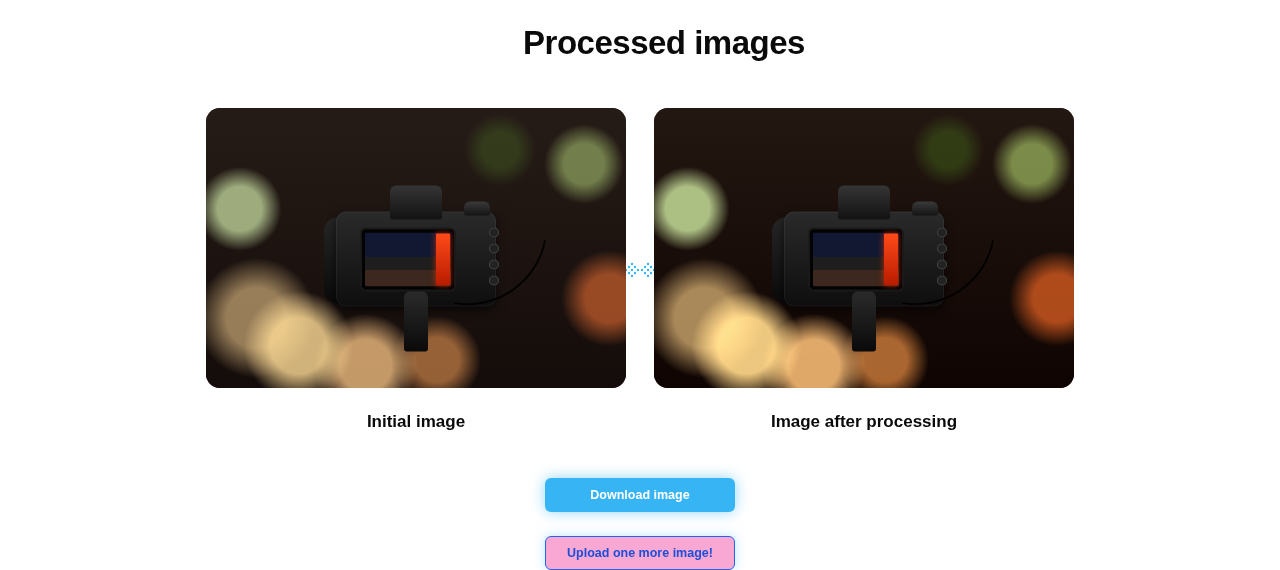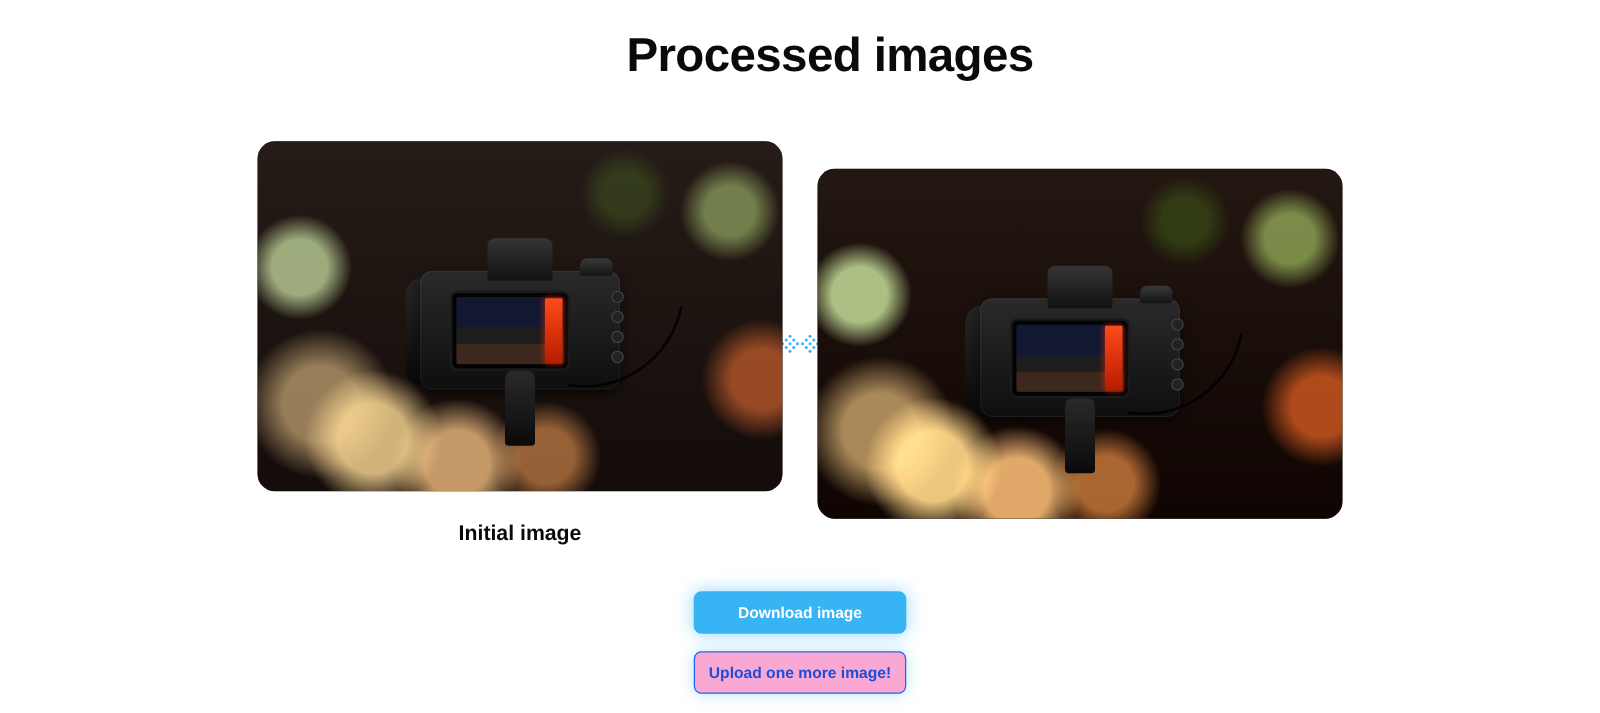--- a/index.html
+++ b/index.html
@@ -1,18 +1,18 @@
 <!DOCTYPE html>
 <html><head>
 <meta charset="utf-8">
 <style>
   * { box-sizing: border-box; margin: 0; padding: 0; }
   html, body { width: 1280px; height: 570px; background: #fff; font-family: -apple-system, BlinkMacSystemFont, "Segoe UI", Arial, sans-serif; color: #0a0a0a; }
   .page { width: 1280px; padding-top: 24px; }
-  .title { text-align: center; font-size: 38px; font-weight: 900; letter-spacing: -0.5px; margin-left: 48px; }
+  .title { text-align: center; font-size: 33px; font-weight: 900; letter-spacing: -0.5px; margin-left: 48px; }
   .compare-row { display: flex; justify-content: center; align-items: center; gap: 32px; margin-top: 46px; }
   .panel { width: 344px; display: flex; flex-direction: column; align-items: center; }
   .thumb { width: 420px; height: 280px; border-radius: 14px; overflow: hidden; position: relative; background: #1b120e; }
   
   .bokeh {
     position: absolute; inset: 0;
     background:
       radial-gradient(circle at 8% 36%, rgba(193,214,155,0.78) 0 22px, rgba(193,214,155,0) 42px),
       radial-gradient(circle at 90% 20%, rgba(180,210,120,0.55) 0 20px, rgba(180,210,120,0) 40px),
       radial-gradient(circle at 96% 68%, rgba(255,120,55,0.55) 0 24px, rgba(255,120,55,0) 48px),
@@ -37,21 +37,21 @@
   .screen-red { position:absolute; right:4px; top:4px; bottom:4px; width:14px;
     background: linear-gradient(180deg,#ff4a1a,#b71c00); border-radius:1px; box-shadow:0 0 6px rgba(255,50,0,0.7); }
   .btns { position:absolute; right:10px; top:56px; width:24px; height:64px; display:flex; flex-direction:column; gap:6px; align-items:center; }
   .btns i { display:block; width:10px; height:10px; background:#222; border-radius:50%; box-shadow:inset 0 0 0 1px #444; }
   .tripod { position:absolute; left:50%; bottom:-10px; transform:translateX(-50%); width:24px; height:60px; background:linear-gradient(180deg,#2a2a2a,#0a0a0a); border-radius:6px 6px 3px 3px; }
   .cable { position:absolute; right:-24px; top:60px; width:80px; height:80px; border:2px solid rgba(0,0,0,0.85); border-left-color:transparent; border-top-color:transparent; border-radius:0 0 80px 0; transform:rotate(10deg); }
   .thumb.after .bokeh { filter: brightness(1.08) contrast(1.08) saturate(1.1); }
   .caption { margin-top: 24px; font-size: 17px; font-weight: 800; color:#0a0a0a; }
   .arrow-icon { width: 40px; height: 40px; display:flex; align-items:center; justify-content:center; }
   .actions { margin-top: 36px; display:flex; flex-direction:column; align-items:center; gap:14px; }
-  .btn { width: 170px; height: 34px; border-radius: 6px; font-size: 12.5px; font-weight: 700; display:flex; align-items:center; justify-content:center; cursor:pointer; user-select:none; }
+  .btn { width: 190px; height: 34px; border-radius: 6px; font-size: 12.5px; font-weight: 700; display:flex; align-items:center; justify-content:center; cursor:pointer; user-select:none;margin-top:10px; }
   .btn-primary { background:#37b4f4; color:#fff; border:none; box-shadow: 0 0 14px rgba(55,180,244,0.55); }
   .btn-secondary { background:#f9a8d4; color:#1d4ed8; border:1.5px solid #2563eb; box-shadow: 0 0 12px rgba(55,180,244,0.35); }
 </style>
 </head>
 <body>
 
 <div class="page">
   <h1 class="title">Processed images</h1>
 
   <div class="compare-row">
@@ -122,20 +122,21 @@
           <div class="btns">
               <i></i>
               <i></i>
               <i></i>
               <i></i>
             </div>
           <div class="cable"></div>
           <div class="tripod"></div>
         </div>
       </div>
+      <div class="caption">Image after processing</div>
     </div>
 
   </div>
 
   <div class="actions">
     <button class="btn btn-primary">Download image</button>
     <button class="btn btn-secondary">Upload one more image!</button>
   </div>
 </div>
 

